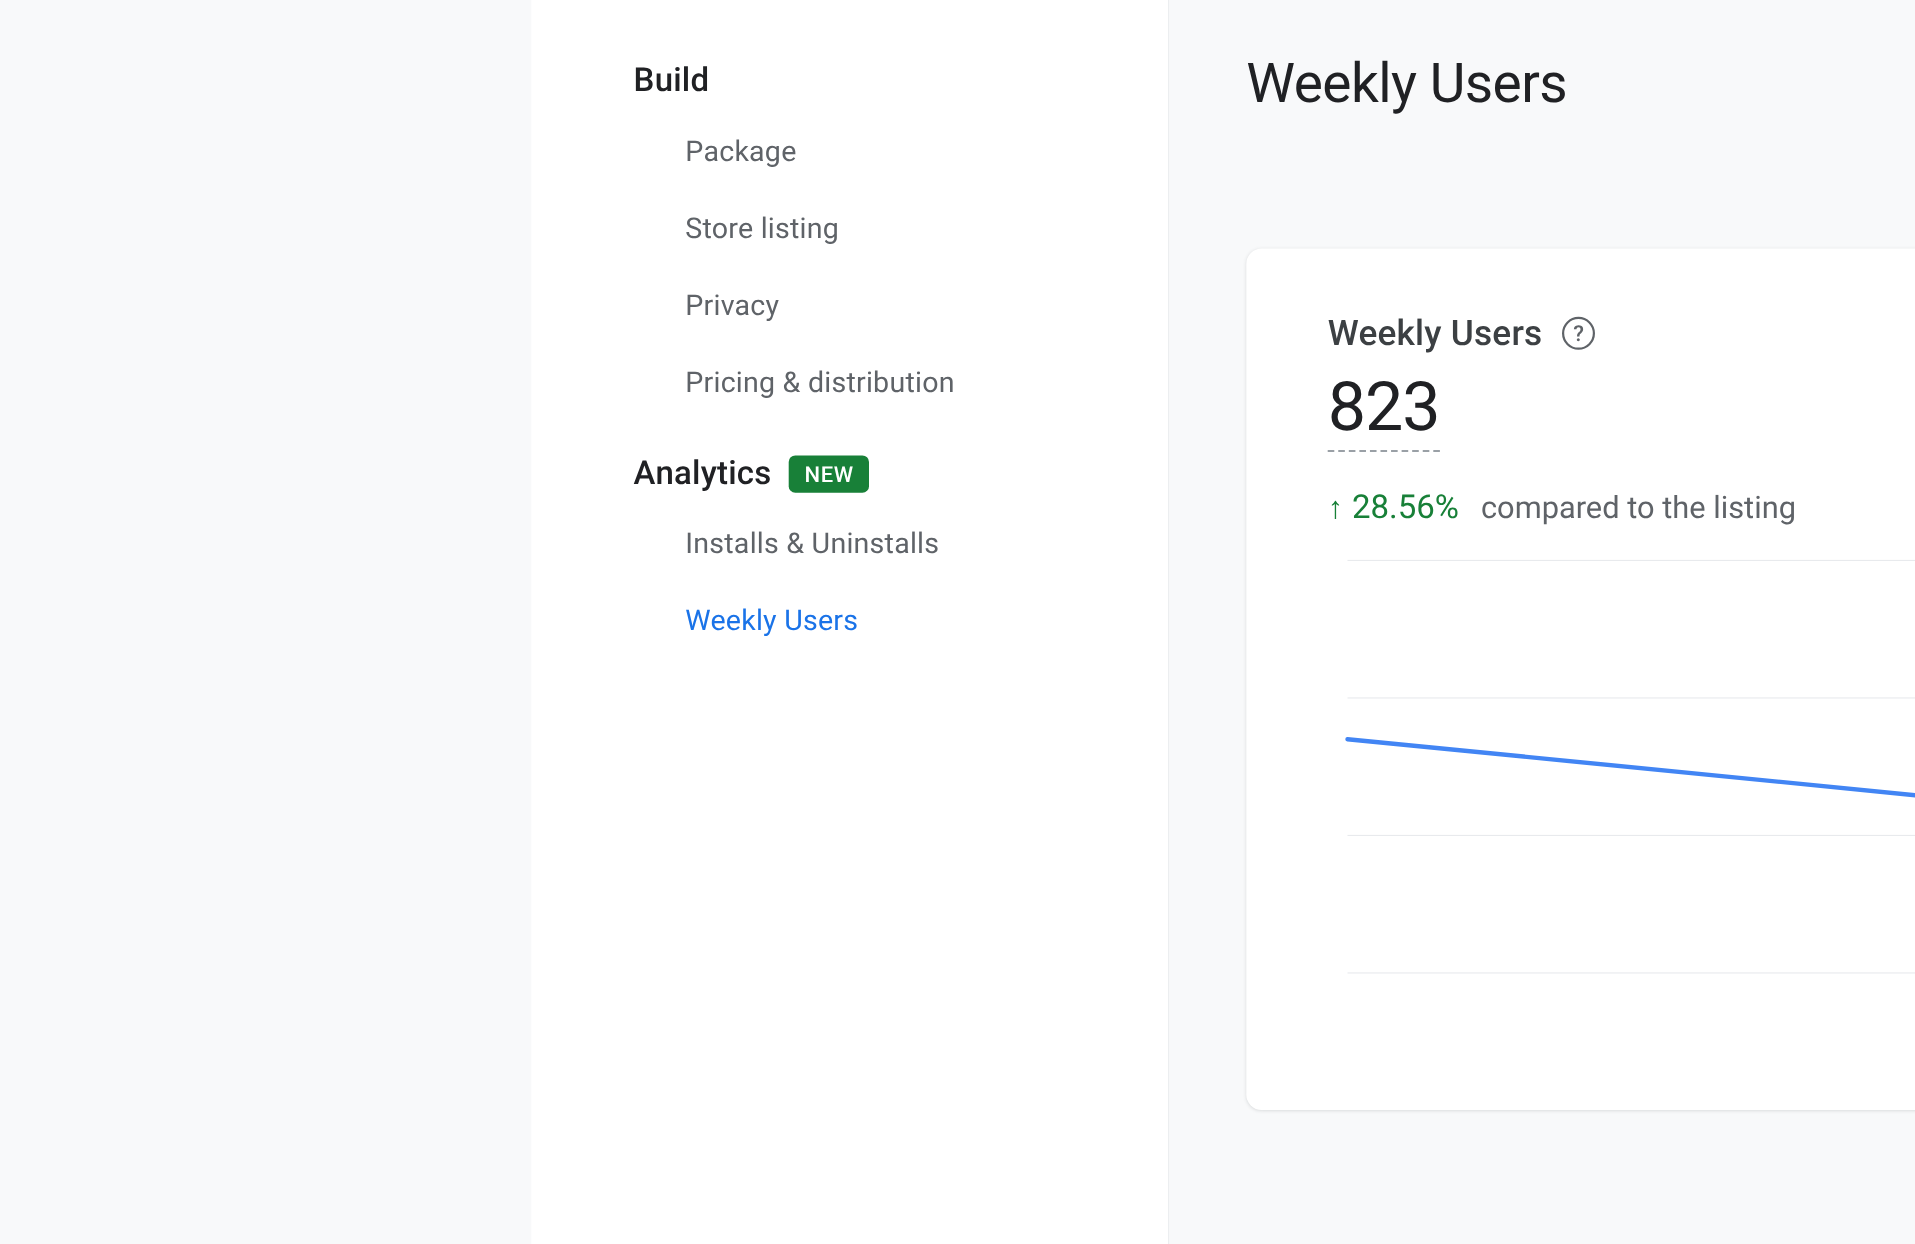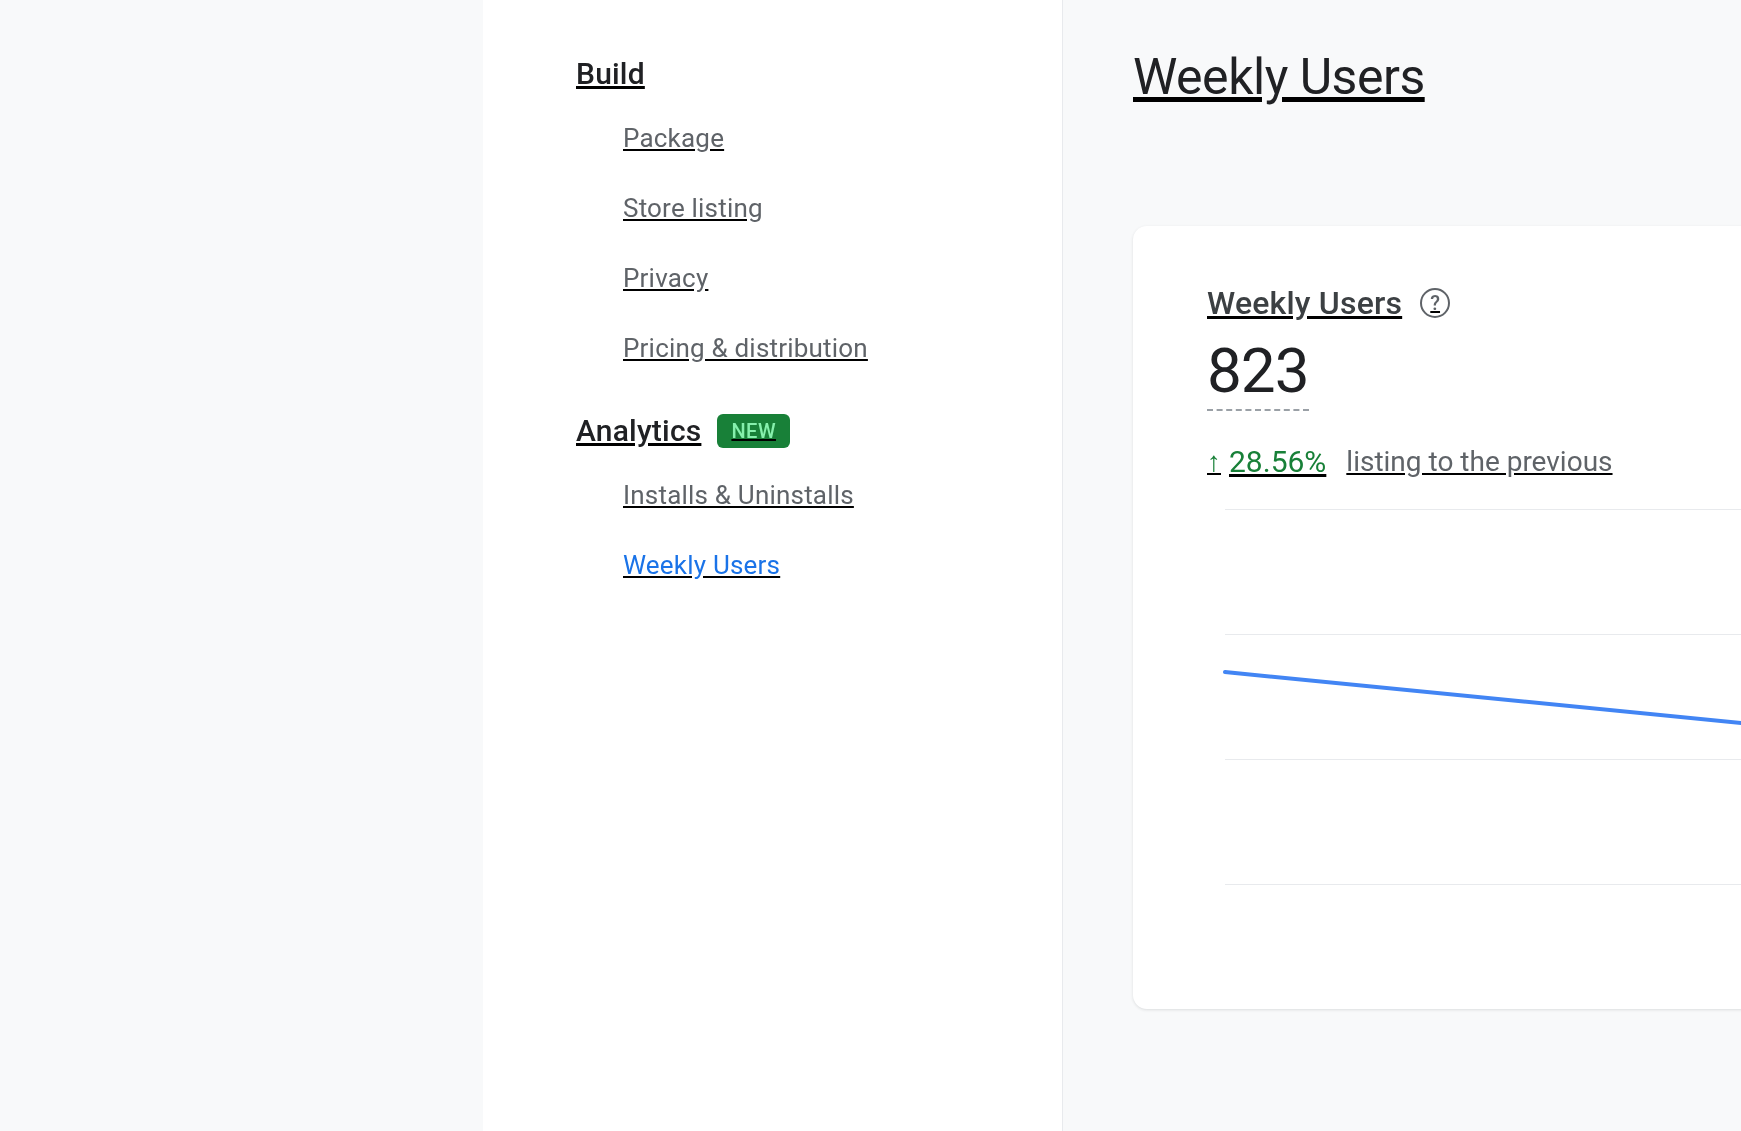--- a/index.html
+++ b/index.html
@@ -7,21 +7,20 @@
       width: 1741px;
       height: 1131px;
       font-family: 'Google Sans', Roboto, Arial, sans-serif;
       background: #f8f9fa;
       overflow: hidden;
     }
     .layout {
       display: flex;
       width: 100%;
       height: 100%;
-      text-decoration: underline;
     }
     .left-gutter {
       width: 483px;
       background: #f8f9fa;
       flex-shrink: 0;
     }
     .sidebar {
       width: 580px;
       background: #ffffff;
       flex-shrink: 0;
@@ -43,21 +42,21 @@
       font-size: 26px;
       color: #5f6368;
       letter-spacing: 0.2px;
       cursor: pointer;
     }
     .sidebar-item.active {
       color: #1a73e8;
     }
     .badge {
       background: #188038;
-      color: #86efac;
+      color: #ffffff;
       font-size: 20px;
       font-weight: 500;
       padding: 5px 14px;
       border-radius: 6px;
       letter-spacing: 0.5px;
       display: inline-block;
     }
     .analytics-gap {
       height: 18px;
     }
@@ -203,21 +202,21 @@
         <span class="help-icon">?</span>
       </div>
       <div>
         <span class="big-number">823</span>
       </div>
       <div class="trend-row">
         <span class="trend">
           <span class="trend-arrow">↑</span>
           <span>28.56%</span>
         </span>
-        <span class="trend-compare">listing to the previous</span>
+        <span class="trend-compare">compared to the listing</span>
       </div>
 
       <div class="chart">
         <div class="gridline" style="top:0px"></div>
         <div class="gridline" style="top:125px"></div>
         <div class="gridline" style="top:250px"></div>
         <div class="gridline" style="top:375px"></div>
         <svg width="900" height="500">
           <path d="M 18 163 L 900 250" stroke="#4285f4" stroke-width="4" fill="none" stroke-linecap="round"></path>
         </svg>

